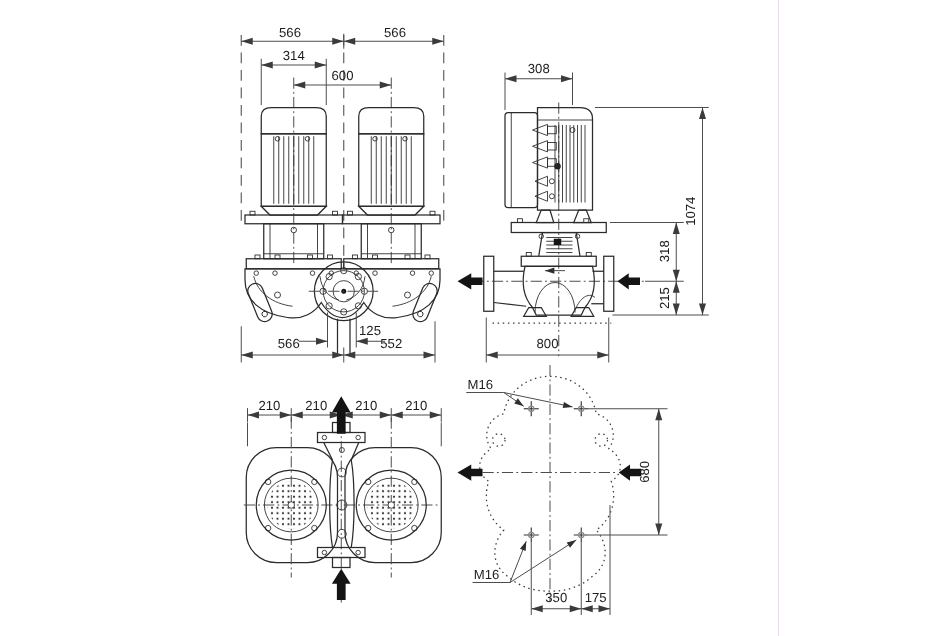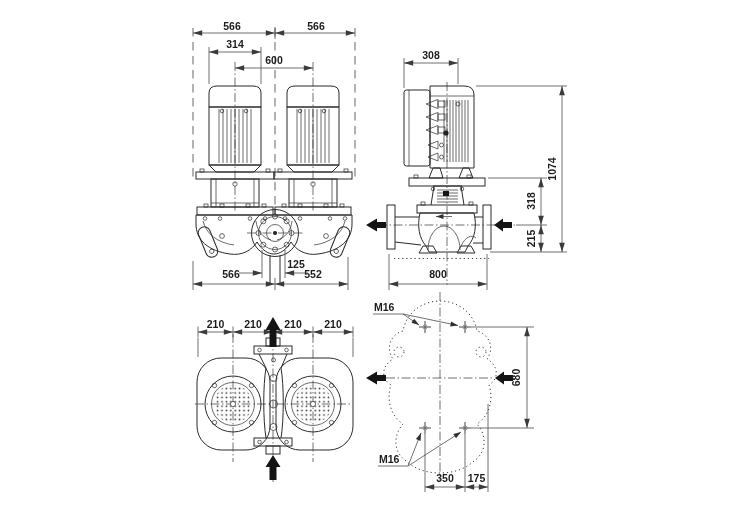--- a/index.html
+++ b/index.html
@@ -1,17 +1,17 @@
 <!DOCTYPE html>
 <html><head>
 <meta charset="utf-8">
 <style>
   html,body { margin:0; padding:0; background:#ffffff; }
   .stage { position:relative; width:623px; height:509px; background:#a21caf; overflow:hidden;
-           font-family:"Liberation Sans", sans-serif;font-weight:bold; }
+           font-family:"Liberation Sans", sans-serif; }
   svg { display:block; }
   
   .o  { stroke:#2b2b2b; stroke-width:1;   fill:none; }
   .ot { stroke:#2b2b2b; stroke-width:0.7; fill:none; }
   
   .d  { stroke:#4d4d4d; stroke-width:0.8; fill:none; }
   
   .dd { stroke:#4d4d4d; stroke-width:0.8; fill:none; stroke-dasharray:9 2.5 1.5 2.5; }
   
   .dash { stroke:#565656; stroke-width:0.9; fill:none; stroke-dasharray:8.5 5.5; }

